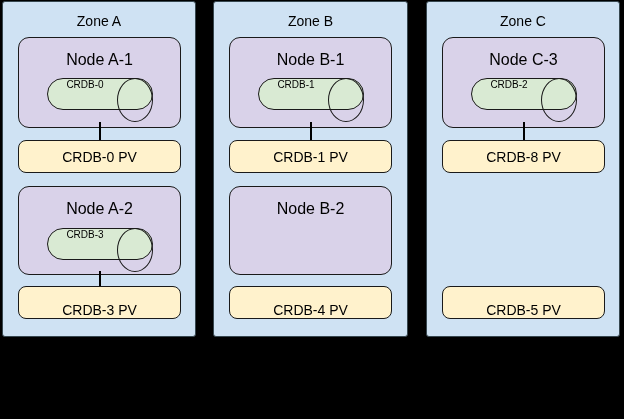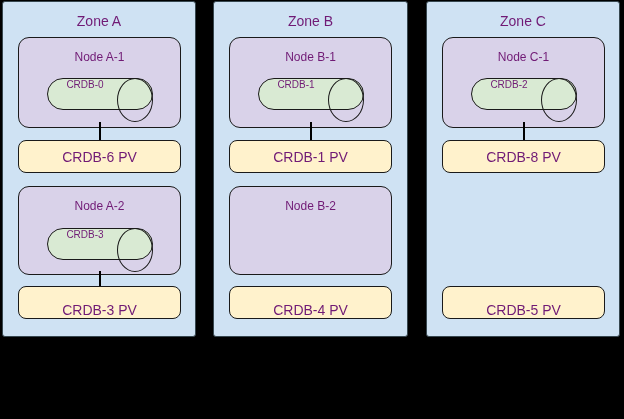--- a/index.html
+++ b/index.html
@@ -1,39 +1,39 @@
 <!DOCTYPE html>
 <html><head>
 <meta charset="utf-8">
 <style>
   html,body { margin:0; padding:0; background:#000; }
   .canvas {
     position:relative; width:624px; height:419px; background:#000000;
-    font-family:"Liberation Sans", sans-serif; color:#701a75; overflow:hidden;
+    font-family:"Liberation Sans", sans-serif; color:#000000; overflow:hidden;
   }
   .zone {
     position:absolute; top:1px; height:336px; background:#cfe2f3;
     border:1.5px solid #37474f; border-radius:3px; box-sizing:border-box;
   }
   .zone-a { left:2px;   width:194px; }
   .zone-b { left:213px; width:195px; }
   .zone-c { left:426px; width:194px; }
   .zone-label {
     position:absolute; top:11px; left:0; width:100%;
     text-align:center; font-size:14px; line-height:1.2;
   }
   .node {
     position:absolute; left:15px; width:163px; background:#d9d2e9;
     border:1px solid #1a1a1a; border-radius:11px; box-sizing:border-box;
   }
   .node1 { top:35px;  height:91px; }
   .node2 { top:184px; height:89px; }
   .node-label {
     position:absolute; top:12px; left:0; width:100%;
-    text-align:center; font-size:12px; line-height:1.2;
+    text-align:center; font-size:16px; line-height:1.2;
   }
   .cyl {
     position:absolute; left:44px; width:106px; height:32px;
     background:#d9ead3; border:1px solid #1a1a1a; border-radius:22px;
     box-sizing:border-box; display:flex; align-items:flex-start; justify-content:center;
     padding-right:30px;
   }
   .cyl1 { top:76px; }
   .cyl2 { top:226px; }
   .cyl-cap {
@@ -63,21 +63,21 @@
 
     <div class="node node1">
       <div class="node-label">Node A-1</div>
     </div>
     <div class="cyl cyl1">
       <div class="cyl-cap"></div>
       <span class="cyl-label">CRDB-0</span>
     </div>
     <div class="connector conn1"></div>
     <div class="pv pv1">
-      <span>CRDB-6 PV</span>
+      <span>CRDB-0 PV</span>
     </div>
 
     <div class="node node2">
       <div class="node-label">Node A-2</div>
     </div>
     <div class="cyl cyl2">
       <div class="cyl-cap"></div>
       <span class="cyl-label">CRDB-3</span>
     </div>
     <div class="connector conn2"></div>
@@ -106,21 +106,21 @@
     </div>
     <div class="pv pv2">
       <span>CRDB-4 PV</span>
     </div>
   </div>
 
   <div class="zone zone-c">
     <div class="zone-label">Zone C</div>
 
     <div class="node node1">
-      <div class="node-label">Node C-1</div>
+      <div class="node-label">Node C-3</div>
     </div>
     <div class="cyl cyl1">
       <div class="cyl-cap"></div>
       <span class="cyl-label">CRDB-2</span>
     </div>
     <div class="connector conn1"></div>
     <div class="pv pv1">
       <span>CRDB-8 PV</span>
     </div>
 

